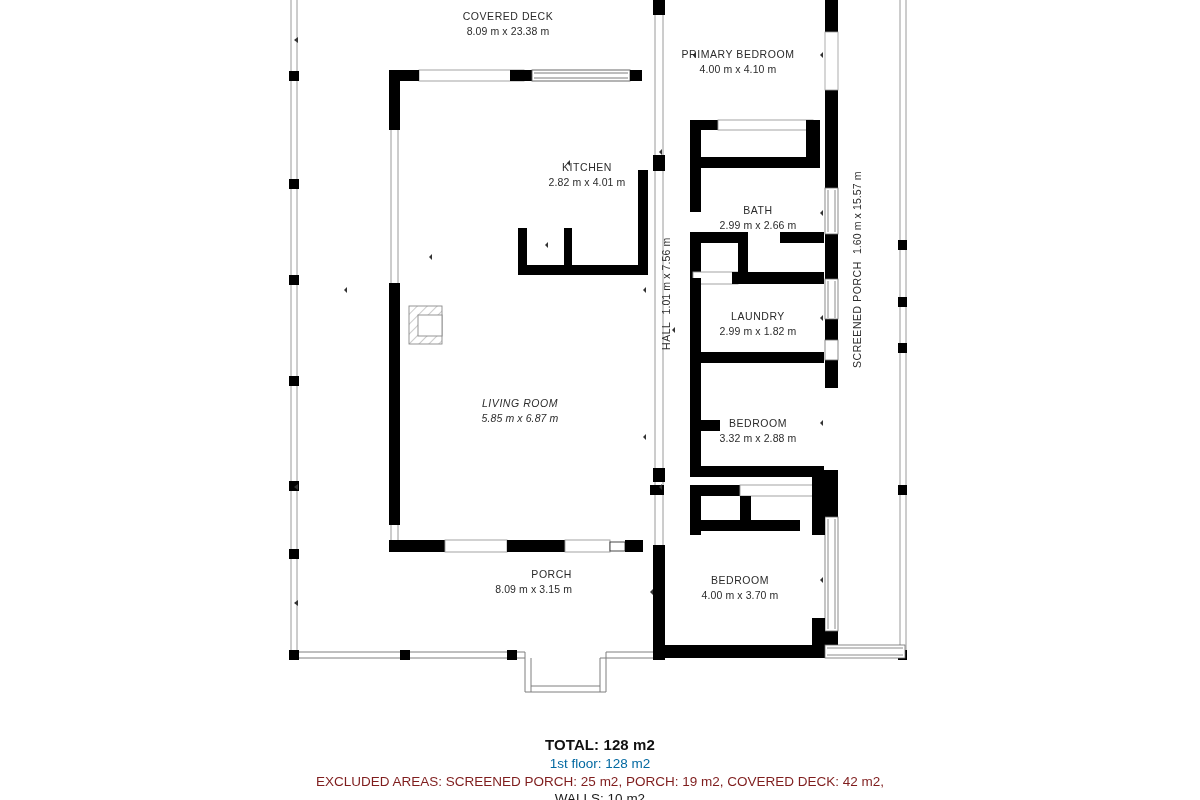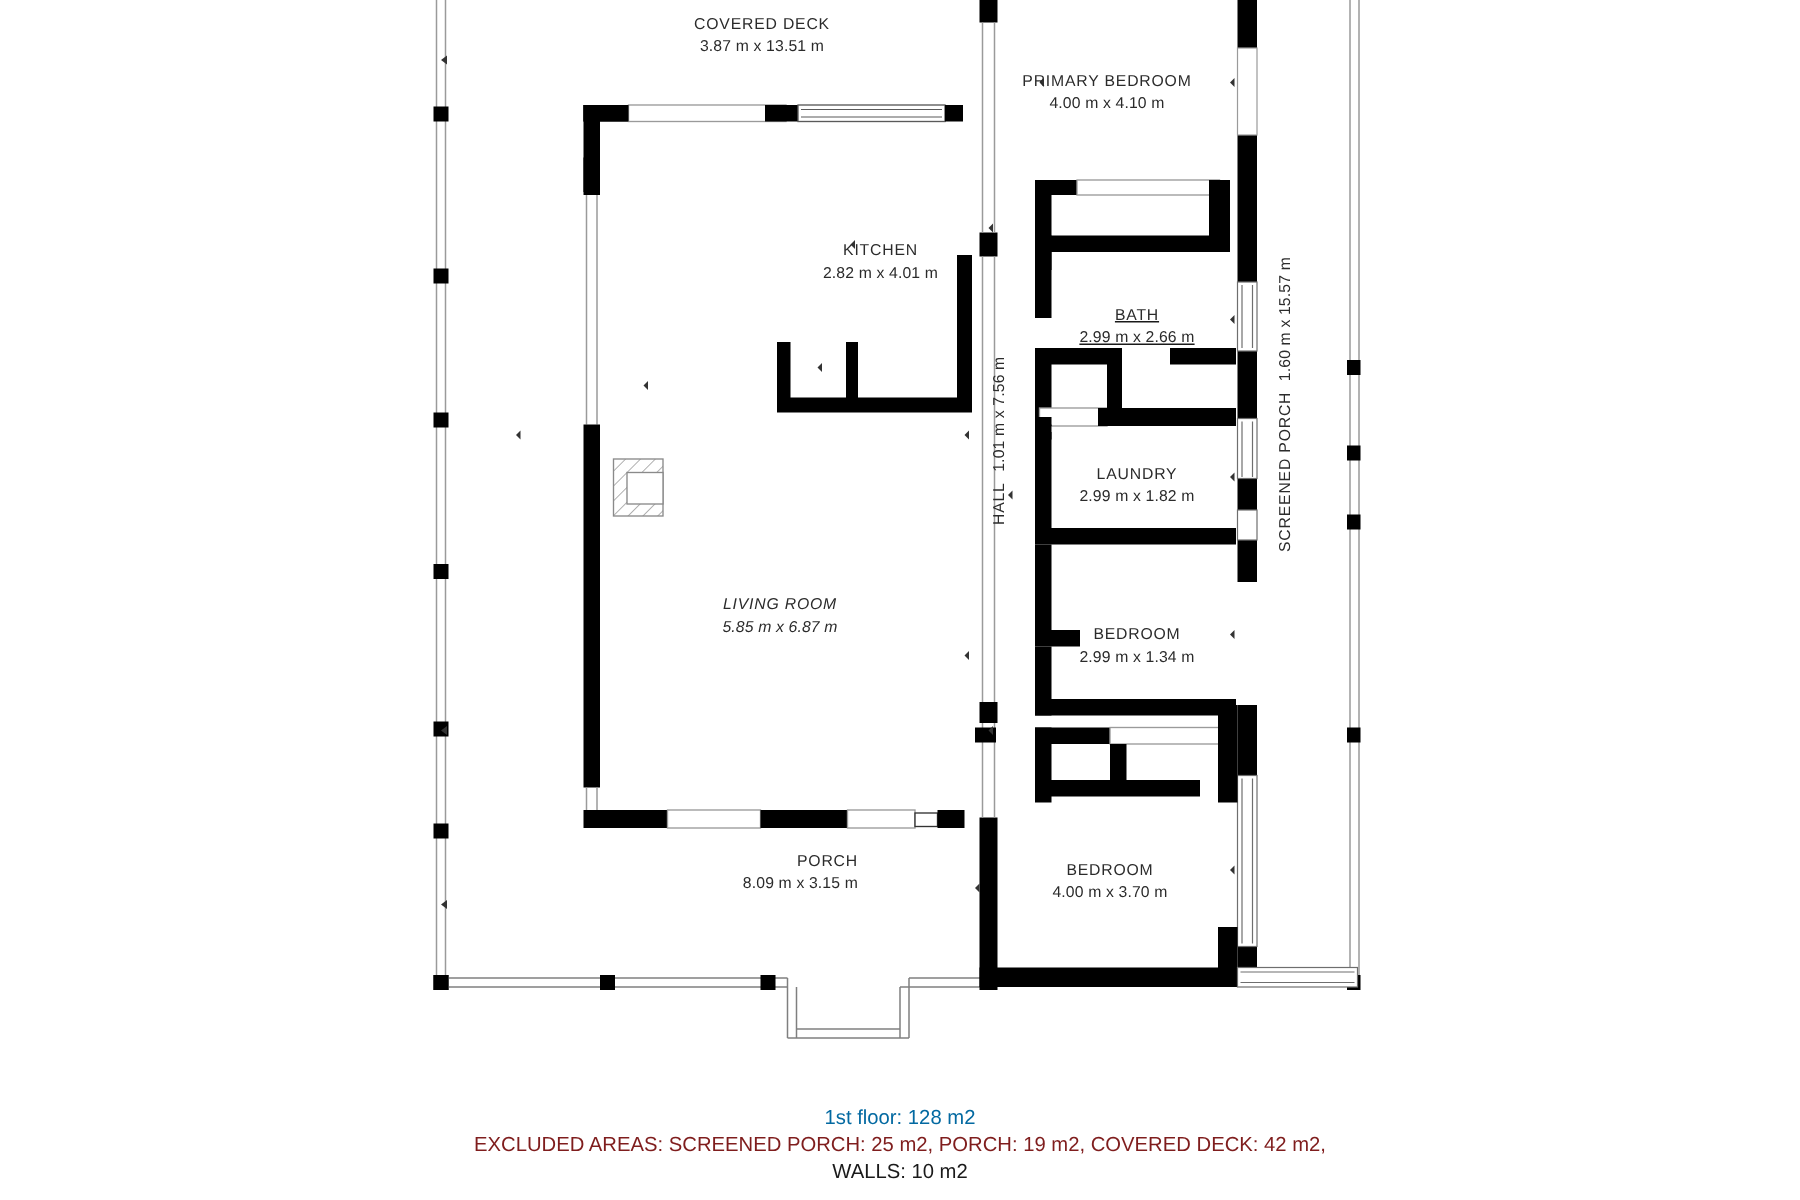--- a/index.html
+++ b/index.html
@@ -294,47 +294,47 @@
       <polygon points="643,290 646,287 646,293"></polygon>
       <polygon points="643,437 646,434 646,440"></polygon>
       <polygon points="294,487 298,484 298,490"></polygon>
       <polygon points="294,603 298,600 298,606"></polygon>
       <polygon points="650,592 653,589 653,595"></polygon>
     </g>
   </svg>
 
   <div class="room-label" style="left:420px; top:10px; width:176px;">
     <span class="rl-name">COVERED DECK</span>
-    <span class="rl-dims">3.87 m x 13.51 m</span>
+    <span class="rl-dims">8.09 m x 23.38 m</span>
   </div>
 
   <div class="room-label" style="left:650px; top:48px; width:176px;">
     <span class="rl-name">PRIMARY BEDROOM</span>
     <span class="rl-dims">4.00 m x 4.10 m</span>
   </div>
 
 
   <div class="room-label" style="left:499px; top:161px; width:176px;">
     <span class="rl-name">KITCHEN</span>
     <span class="rl-dims">2.82 m x 4.01 m</span>
   </div>
 
-  <div class="room-label" style="left:668px; top:204px; width:180px;text-decoration:underline;">
+  <div class="room-label" style="left:668px; top:204px; width:180px;">
     <span class="rl-name">BATH</span>
     <span class="rl-dims">2.99 m x 2.66 m</span>
   </div>
 
   <div class="room-label" style="left:668px; top:310px; width:180px;">
     <span class="rl-name">LAUNDRY</span>
     <span class="rl-dims">2.99 m x 1.82 m</span>
   </div>
 
   <div class="room-label" style="left:668px; top:417px; width:180px;">
     <span class="rl-name">BEDROOM</span>
-    <span class="rl-dims">2.99 m x 1.34 m</span>
+    <span class="rl-dims">3.32 m x 2.88 m</span>
   </div>
 
   <div class="room-label" style="left:432px; top:397px; width:176px;font-style:italic;">
     <span class="rl-name">LIVING ROOM</span>
     <span class="rl-dims">5.85 m x 6.87 m</span>
   </div>
 
   <div class="room-label" style="left:652px; top:574px; width:176px;">
     <span class="rl-name">BEDROOM</span>
     <span class="rl-dims">4.00 m x 3.70 m</span>
@@ -349,18 +349,19 @@
     <span class="rl-name">HALL</span>
     <span class="rl-dims">1.01 m x 7.56 m</span>
   </div>
 
   <div class="vert-wrap" style="left:851px; top:368px;">
     <span class="rl-name">SCREENED PORCH</span>
     <span class="rl-dims">1.60 m x 15.57 m</span>
   </div>
 
   <div id="summary">
+    <div class="sum-total">TOTAL: 128 m2</div>
     <div class="sum-floor">1st floor: 128 m2</div>
     <div class="sum-excluded">EXCLUDED AREAS: SCREENED PORCH: 25 m2, PORCH: 19 m2, COVERED DECK: 42 m2,</div>
     <div class="sum-walls">WALLS: 10 m2</div>
   </div>
 
 </div>
 
 </body></html>

